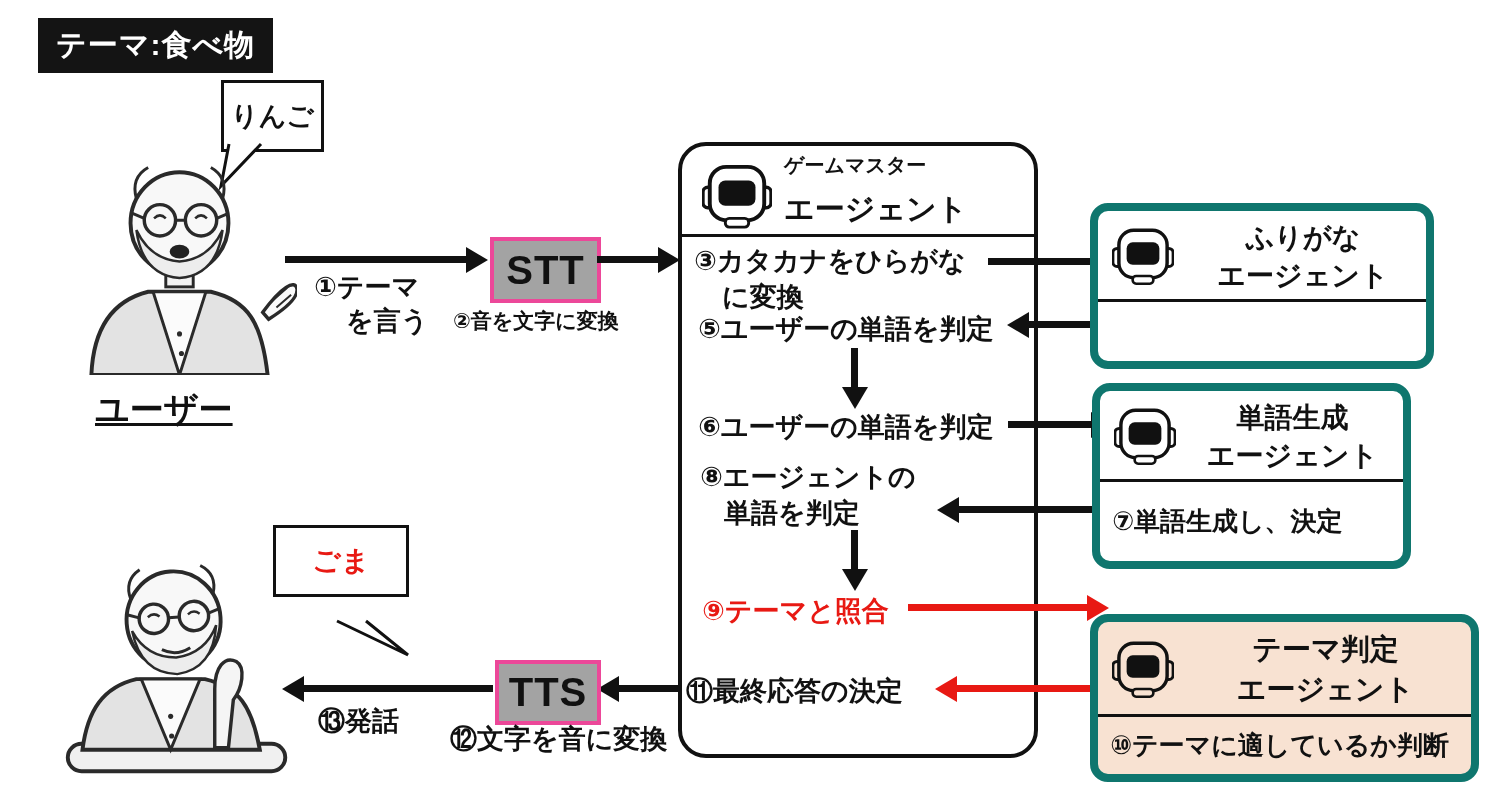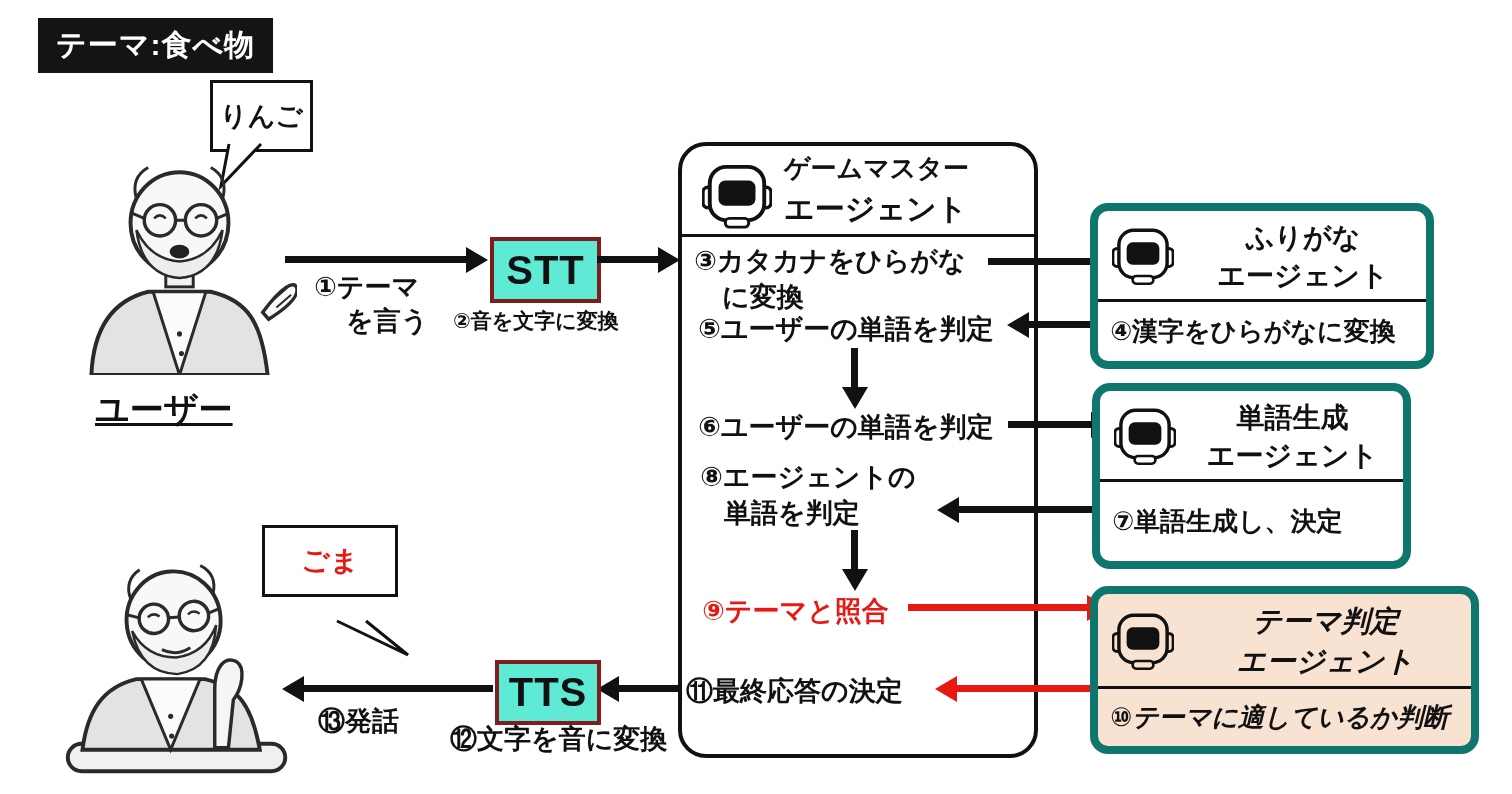--- a/index.html
+++ b/index.html
@@ -7,24 +7,24 @@
     position:relative;width:1512px;height:794px;background:#ffffff;overflow:hidden;
     font-family:"Liberation Sans","DejaVu Sans",sans-serif;color:#111;
   }
   .abs{position:absolute;}
   .t{position:absolute;font-weight:bold;white-space:nowrap;line-height:1.15;}
   
   .badge{position:absolute;left:38px;top:18px;background:var(--badge,#141414);color:#fff;
          font-size:30px;font-weight:bold;padding:7px 18px;letter-spacing:1px;}
   
   .bubble{position:absolute;background:#fff;border:3px solid #111;display:flex;
-          align-items:center;justify-content:center;font-weight:bold;}
+          align-items:center;justify-content:center;font-weight:bold;margin-left:11px;}
   .bubble-tail{position:absolute;overflow:visible;}
   
-  .iobox{position:absolute;background:#5eead4;border:4px solid #7f1d1d;display:flex;
+  .iobox{position:absolute;background:#a3a3a3;border:4px solid #ec4899;display:flex;
          align-items:center;justify-content:center;font-weight:bold;font-size:40px;letter-spacing:1px;text-align:right;}
   
   .gmbox{position:absolute;left:678px;top:142px;width:352px;height:608px;background:#fff;
          border:4px solid #111;border-radius:28px;}
   .gm-divider{position:absolute;left:0;right:0;top:88px;height:3px;background:#111;}
   
   .agent{position:absolute;border:8px solid #0f766e;border-radius:18px;background:#fff;
          display:flex;flex-direction:column;}
   .agent .hd{display:flex;align-items:center;gap:12px;padding:8px 6px 4px 14px;flex:0 0 auto;}
   .agent .hr{height:3px;background:#111;flex:0 0 auto;}
@@ -94,21 +94,21 @@
 
   <div class="gmbox">
     <div class="gm-divider"></div>
     <svg class="abs" style="left:20px;top:16px;" width="70" height="70" viewBox="0 0 72 72">
       <rect x="1" y="26" width="11" height="21" rx="5" fill="#fff" stroke="#111" stroke-width="3.5"></rect>
       <rect x="60" y="26" width="11" height="21" rx="5" fill="#fff" stroke="#111" stroke-width="3.5"></rect>
       <rect x="8" y="5" width="56" height="55" rx="17" fill="#fff" stroke="#111" stroke-width="4"></rect>
       <rect x="17" y="19" width="38" height="26" rx="7" fill="#111"></rect>
       <rect x="24" y="58" width="24" height="9" rx="4" fill="#fff" stroke="#111" stroke-width="3"></rect>
     </svg>
-    <div class="t" style="left:102px;top:8px;font-size:26px;">ゲームマスター</div>
+    <div class="t" style="left:102px;top:8px;font-size:20px;">ゲームマスター</div>
     <div class="t" style="left:102px;top:46px;font-size:30px;">エージェント</div>
 
     <div class="t" style="left:12px;top:100px;font-size:27px;">③カタカナをひらがな</div>
     <div class="t" style="left:40px;top:136px;font-size:27px;">に変換</div>
     <div class="t" style="left:16px;top:168px;font-size:27px;">⑤ユーザーの単語を判定</div>
     <div class="t" style="left:18px;top:316px;font-size:27px;">⑧エージェントの</div>
     <div class="t" style="left:16px;top:266px;font-size:27px;">⑥ユーザーの単語を判定</div>
     <div class="t" style="left:42px;top:352px;font-size:27px;">単語を判定</div>
     <div class="t redtext" style="left:20px;top:450px;font-size:27px;">⑨テーマと照合</div>
     <div class="t" style="left:4px;top:530px;font-size:27px;">⑪最終応答の決定</div>
@@ -132,42 +132,41 @@
         <rect x="8" y="5" width="56" height="55" rx="17" fill="#fff" stroke="#111" stroke-width="4"></rect>
         <rect x="17" y="19" width="38" height="26" rx="7" fill="#111"></rect>
         <rect x="24" y="58" width="24" height="9" rx="4" fill="#fff" stroke="#111" stroke-width="3"></rect>
       </svg>
       <div class="titles" style="font-size:28px;">
         <div>ふりがな</div>
         <div>エージェント</div>
       </div>
     </div>
     <div class="hr"></div>
-    <div class="bd">④漢字をひらがなに変換</div>
   </div>
 
   <div class="agent" style="left:1092px;top:383px;width:303px;height:170px;">
     <div class="hd">
       <svg width="62" height="62" viewBox="0 0 72 72">
         <rect x="1" y="26" width="11" height="21" rx="5" fill="#fff" stroke="#111" stroke-width="3.5"></rect>
         <rect x="60" y="26" width="11" height="21" rx="5" fill="#fff" stroke="#111" stroke-width="3.5"></rect>
         <rect x="8" y="5" width="56" height="55" rx="17" fill="#fff" stroke="#111" stroke-width="4"></rect>
         <rect x="17" y="19" width="38" height="26" rx="7" fill="#111"></rect>
         <rect x="24" y="58" width="24" height="9" rx="4" fill="#fff" stroke="#111" stroke-width="3"></rect>
       </svg>
       <div class="titles" style="font-size:28px;">
         <div>単語生成</div>
         <div>エージェント</div>
       </div>
     </div>
     <div class="hr"></div>
     <div class="bd">⑦単語生成し、決定</div>
   </div>
 
-  <div class="agent" style="left:1090px;top:586px;width:373px;height:152px;background:var(--peach,#f8e2d2);font-style:italic;">
+  <div class="agent" style="left:1090px;top:614px;width:373px;height:152px;background:var(--peach,#f8e2d2);">
     <div class="hd">
       <svg width="62" height="62" viewBox="0 0 72 72">
         <rect x="1" y="26" width="11" height="21" rx="5" fill="var(--peach,#f8e2d2)" stroke="#111" stroke-width="3.5"></rect>
         <rect x="60" y="26" width="11" height="21" rx="5" fill="var(--peach,#f8e2d2)" stroke="#111" stroke-width="3.5"></rect>
         <rect x="8" y="5" width="56" height="55" rx="17" fill="var(--peach,#f8e2d2)" stroke="#111" stroke-width="4"></rect>
         <rect x="17" y="19" width="38" height="26" rx="7" fill="#111"></rect>
         <rect x="24" y="58" width="24" height="9" rx="4" fill="var(--peach,#f8e2d2)" stroke="#111" stroke-width="3"></rect>
       </svg>
       <div class="titles" style="font-size:29px;">
         <div>テーマ判定</div>

